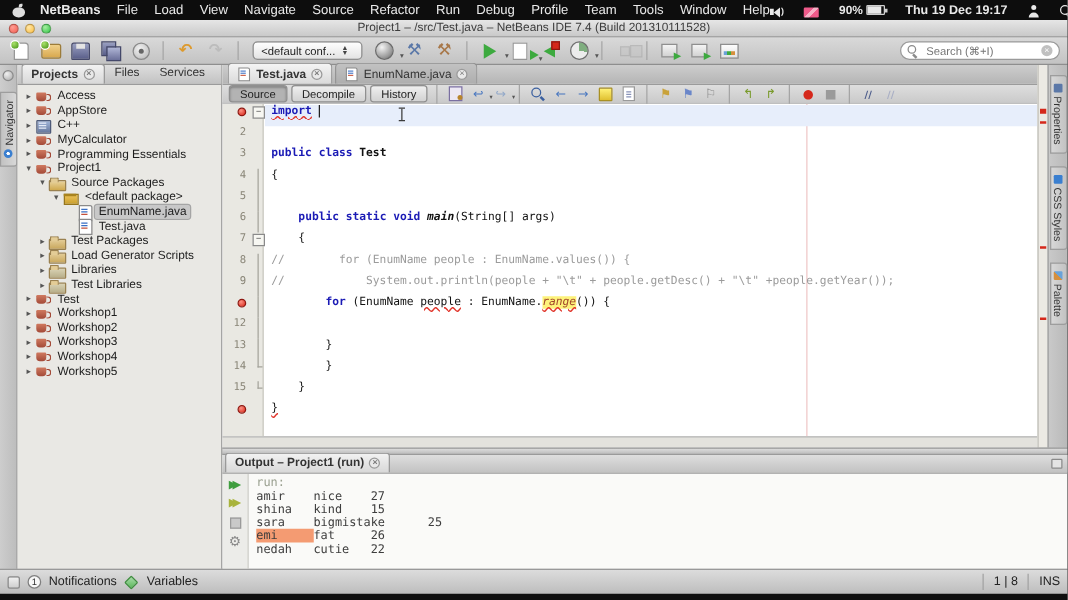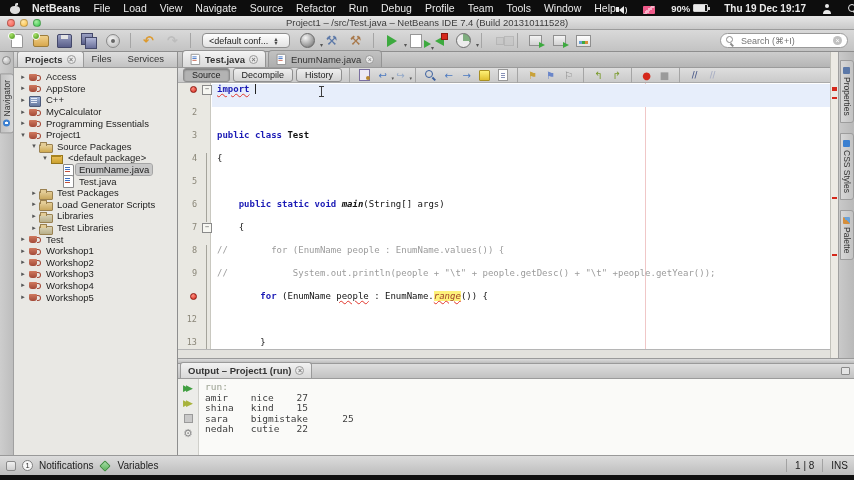--- a/index.html
+++ b/index.html
@@ -180,21 +180,21 @@
   .i-page::before{content:"";width:8px;height:10px;background:#fff;border:1px solid #999;}
   .i-page::after{content:"";position:absolute;top:4px;width:4px;height:1px;background:#8892b8;box-shadow:0 2px 0 #8892b8,0 4px 0 #8892b8;}
   .i-cmt::before{content:"//";font-size:8px;font-weight:bold;color:#4a5a8a;}
   .i-cmt2::before{content:"//";font-size:8px;font-weight:bold;color:#a8aec4;}
 
   #codewrap{flex:1;position:relative;overflow:hidden;}
   .gutter-bg{position:absolute;left:0;top:0;bottom:0;width:33px;background:#e9e8e2;border-right:1px solid #c9c8c0;}
   .marginline{position:absolute;left:467px;top:0;bottom:0;width:1px;background:#f0c7c7;}
   #code-lines{position:absolute;left:0;top:1px;right:0;font-family:"DejaVu Sans Mono","Liberation Mono",monospace;
     font-size:9px;line-height:11.1px;}
-  .code-row{display:flex;height:23px;white-space:pre;}
+  .code-row{display:flex;height:17px;white-space:pre;}
   .code-row.cur{background:linear-gradient(90deg,rgba(0,0,0,0) 34px,#e7eefb 34px);}
   .gut{width:22px;flex:none;text-align:right;padding-right:3px;color:#8a8678;font-size:8.5px;}
   .badge{display:inline-block;width:7px;height:7px;border-radius:50%;margin-top:2px;
     background:radial-gradient(circle at 35% 30%,#ff9183,#d5281b);border:1px solid #8e1710;}
   .fold{width:12px;flex:none;position:relative;}
   .fold.box::before{content:"−";position:absolute;left:2px;top:1px;width:8px;height:8px;border:1px solid #8a8a8a;
     background:#f7f7f2;font-size:7px;line-height:6px;text-align:center;color:#555;}
   .fold.v::before{content:"";position:absolute;left:6px;top:0;bottom:0;width:1px;background:#a5a49c;}
   .fold.c::before{content:"";position:absolute;left:6px;top:0;height:6px;width:1px;background:#a5a49c;}
   .fold.c::after{content:"";position:absolute;left:6px;top:5px;width:4px;height:1px;background:#a5a49c;}
@@ -577,20 +577,21 @@
           </span>
           <span class="orb">
             <span class="or-set">⚙</span>
           </span>
         </div>
       <div id="out-lines">
           <div class="oline"><span class="ot-run">run:</span></div>
           <div class="oline"><span class="ot-out">amir    nice    27</span></div>
           <div class="oline"><span class="ot-out">shina   kind    15</span></div>
           <div class="oline"><span class="ot-out">sara    bigmistake      25</span></div>
+          <div class="oline"><span class="ot-hl">emi     </span><span class="ot-out">fat     26</span></div>
           <div class="oline"><span class="ot-out">nedah   cutie   22</span></div>
         </div>
     </div>
   </div>
 
   <div id="statusbar">
     <span class="sb-ico"></span>
     <span class="nbadge">1</span>
     <span>Notifications</span>
     <span class="gdiamond"></span>

